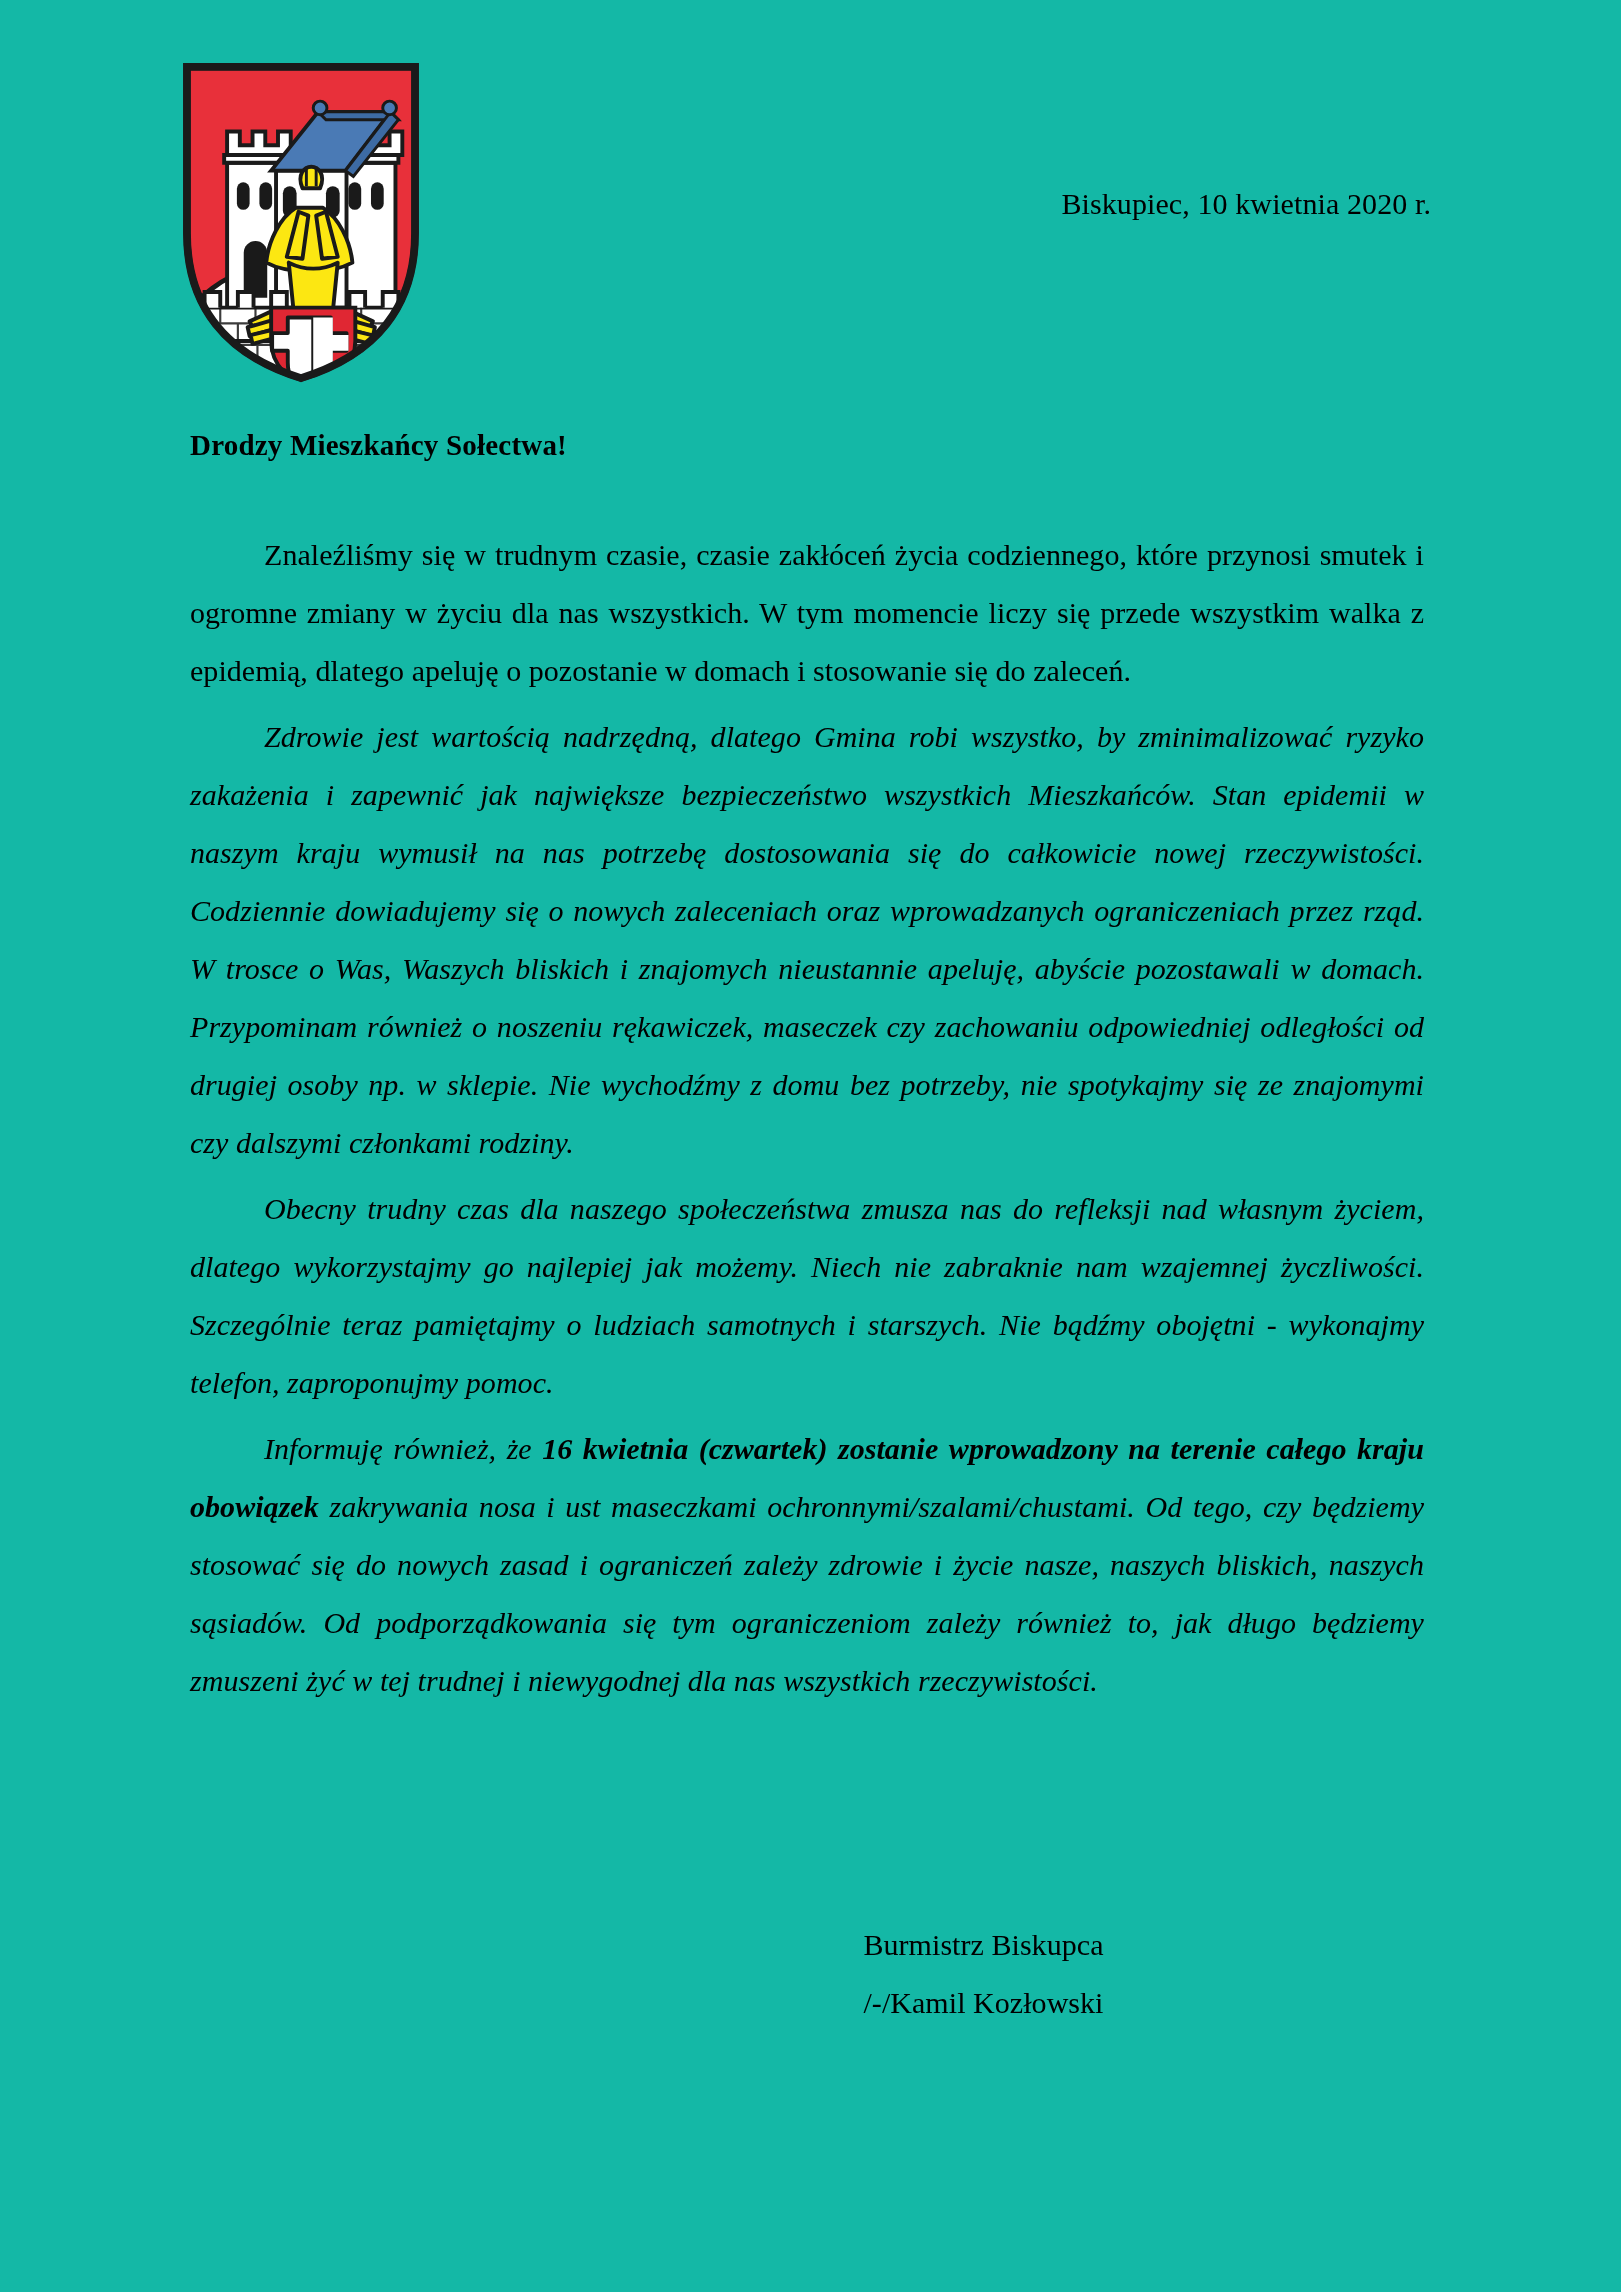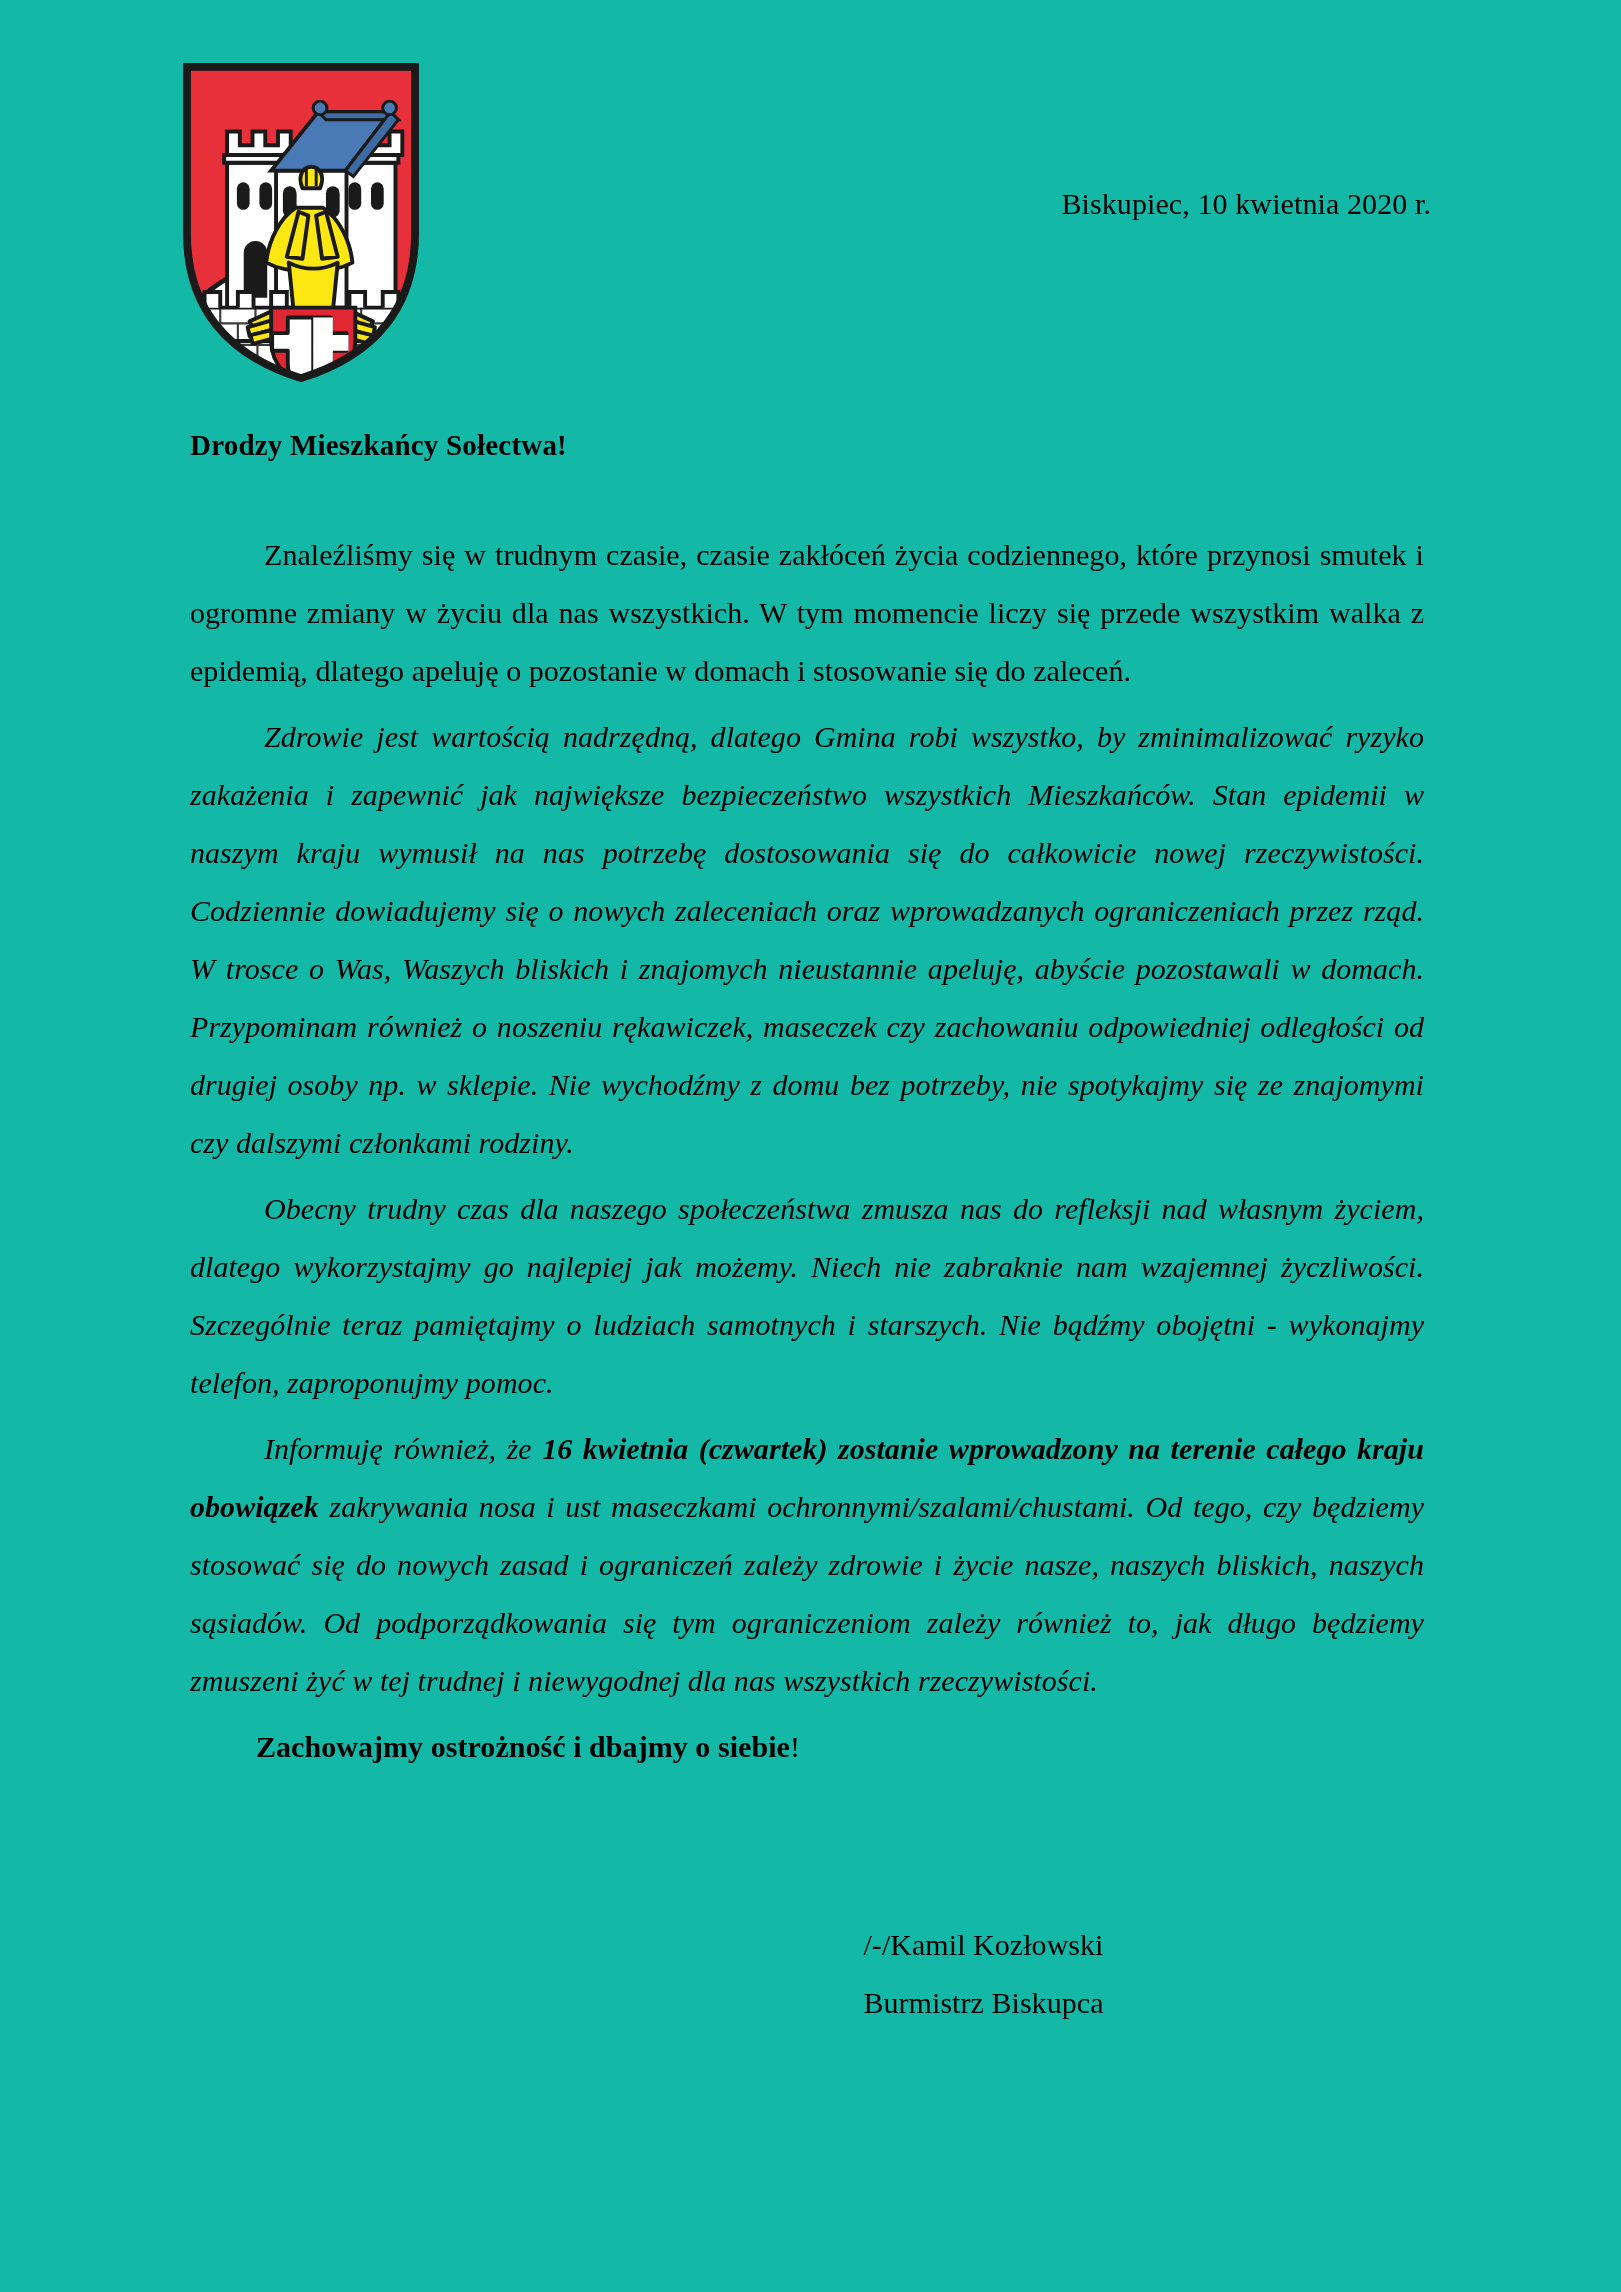--- a/index.html
+++ b/index.html
@@ -206,22 +206,21 @@
     <div class="salutation">Drodzy Mieszkańcy Sołectwa!</div>
 
     <p class="para">Znaleźliśmy się w trudnym czasie, czasie zakłóceń życia codziennego, które przynosi smutek i ogromne zmiany w życiu dla nas wszystkich. W tym momencie liczy się przede wszystkim walka z epidemią, dlatego apeluję o pozostanie w domach i stosowanie się do zaleceń.</p>
 
     <p class="para">Zdrowie jest wartością nadrzędną, dlatego Gmina robi wszystko, by zminimalizować ryzyko zakażenia i zapewnić jak największe bezpieczeństwo wszystkich Mieszkańców. Stan epidemii w naszym kraju wymusił na nas potrzebę dostosowania się do całkowicie nowej rzeczywistości. Codziennie dowiadujemy się o nowych zaleceniach oraz wprowadzanych ograniczeniach przez rząd. W trosce o Was, Waszych bliskich i znajomych nieustannie apeluję, abyście pozostawali w domach. Przypominam również o noszeniu rękawiczek, maseczek czy zachowaniu odpowiedniej odległości od drugiej osoby np. w sklepie. Nie wychodźmy z domu bez potrzeby, nie spotykajmy się ze znajomymi czy dalszymi członkami rodziny.</p>
 
     <p class="para">Obecny trudny czas dla naszego społeczeństwa zmusza nas do refleksji nad własnym życiem, dlatego wykorzystajmy go najlepiej jak możemy. Niech nie zabraknie nam wzajemnej życzliwości. Szczególnie teraz pamiętajmy o ludziach samotnych i starszych. Nie bądźmy obojętni - wykonajmy telefon, zaproponujmy pomoc.</p>
 
     <p class="para"><span>Informuję również, że </span><b>16 kwietnia (czwartek) zostanie wprowadzony na terenie całego kraju obowiązek</b><span> zakrywania nosa i ust maseczkami ochronnymi/szalami/chustami. Od tego, czy będziemy stosować się do nowych zasad i ograniczeń zależy zdrowie i życie nasze, naszych bliskich, naszych sąsiadów. Od podporządkowania się tym ograniczeniom zależy również to, jak długo będziemy zmuszeni żyć w tej trudnej i niewygodnej dla nas wszystkich rzeczywistości.</span></p>
 
-    <p class="closing"><span class="bold">Zachowajmy ostrożność i dbajmy o siebie</span><span>!</span></p>
   </div>
 
   <div class="signature">
+    <div class="sig-line">Burmistrz Biskupca</div>
     <div class="sig-line">/-/Kamil Kozłowski</div>
-    <div class="sig-line">Burmistrz Biskupca</div>
   </div>
 
 </div>
 
 
 </body></html>

